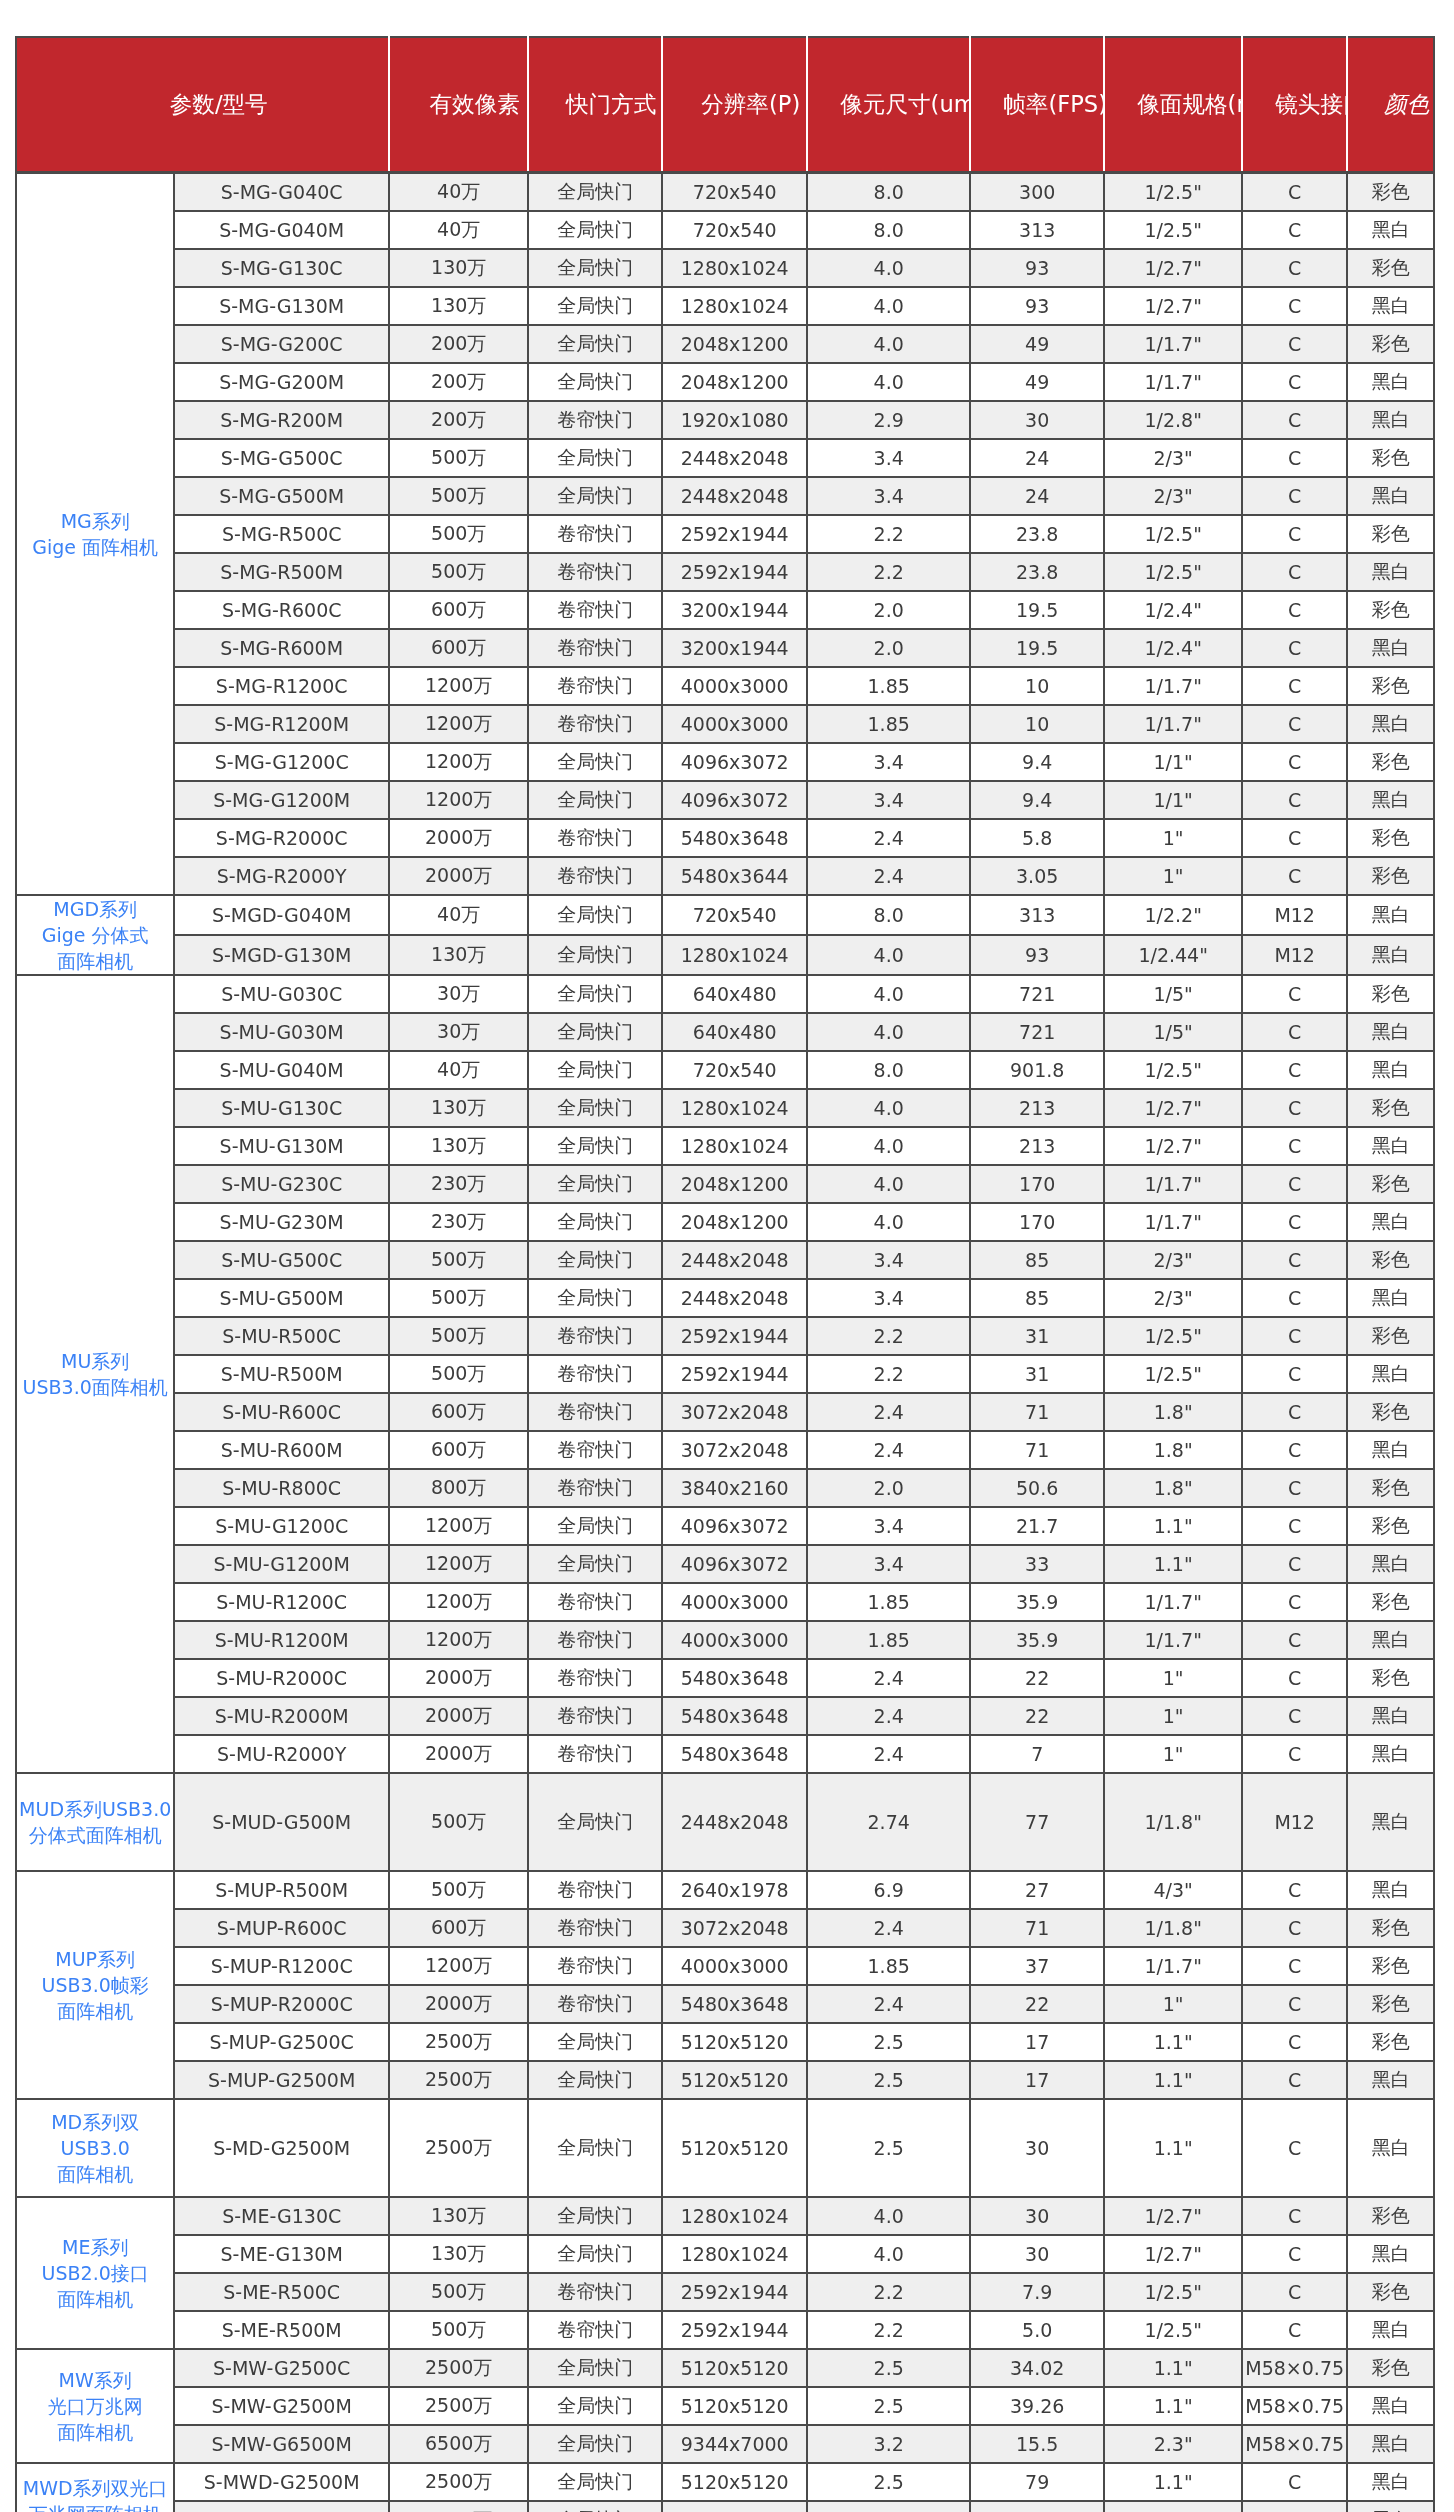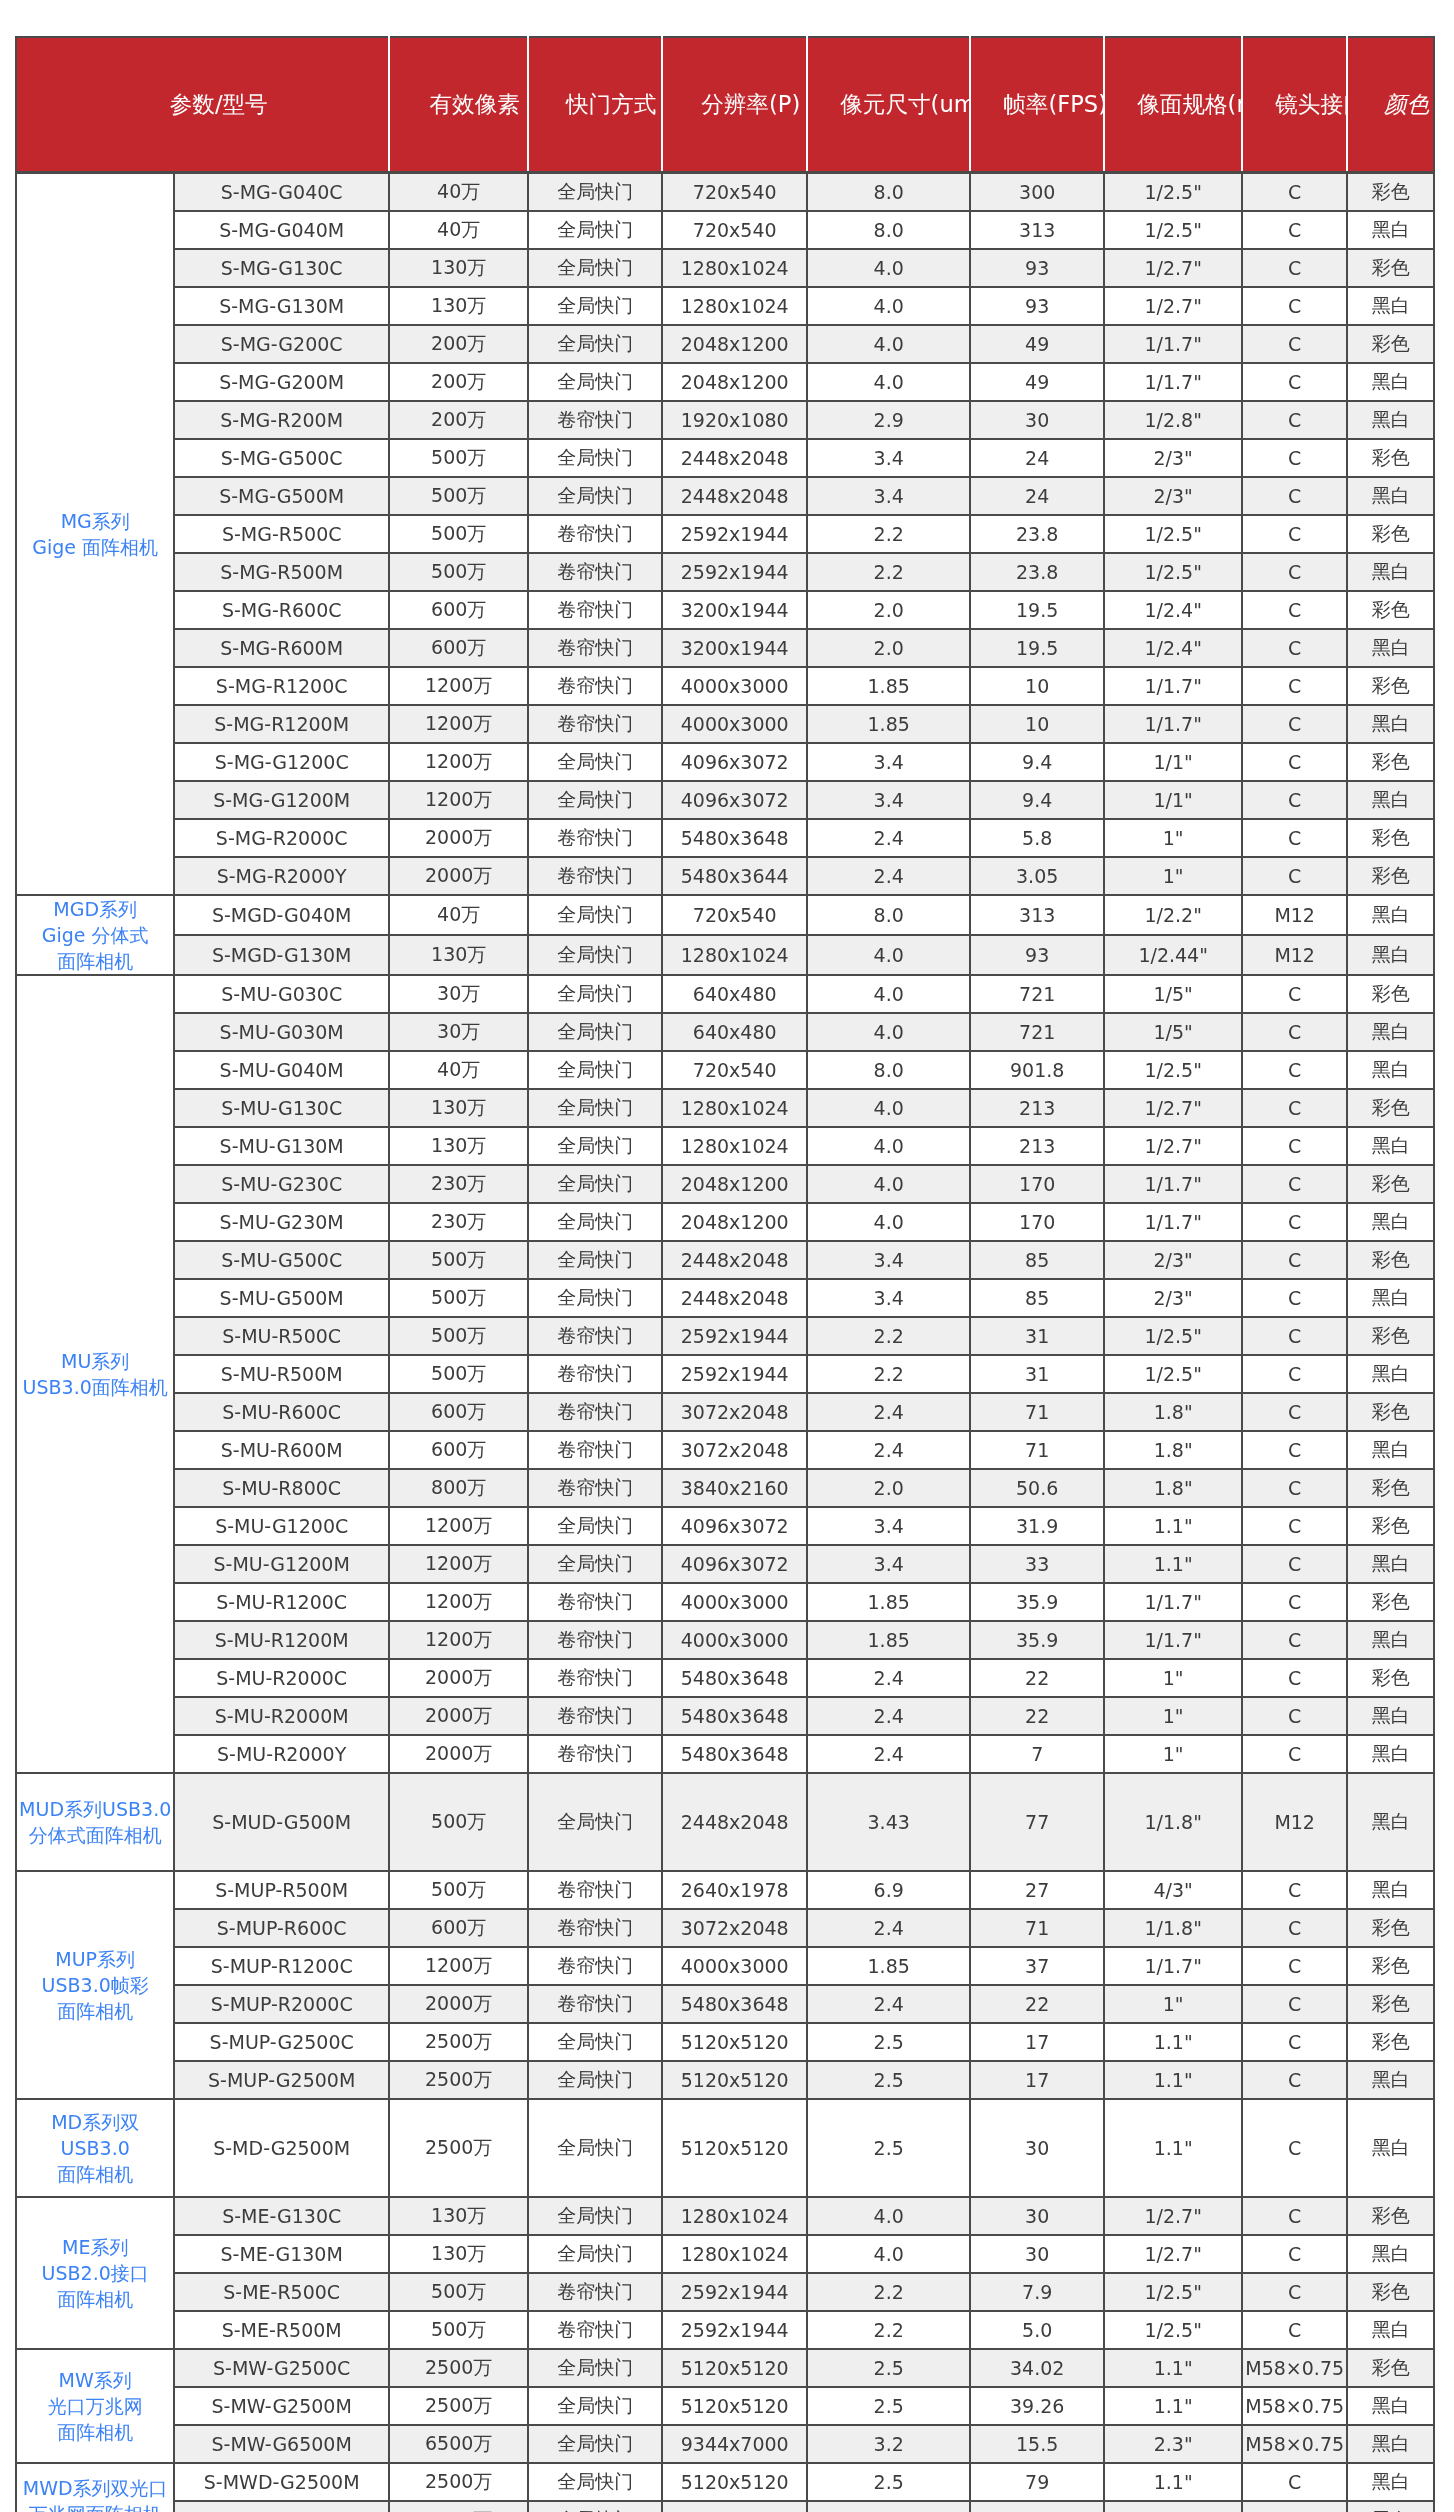--- a/index.html
+++ b/index.html
@@ -454,21 +454,21 @@
         <td class="cell">1.8"</td>
         <td class="cell">C</td>
         <td class="cell">彩色</td>
       </tr>
       <tr>
         <td class="cell">S-MU-G1200C</td>
         <td class="cell">1200万</td>
         <td class="cell">全局快门</td>
         <td class="cell">4096x3072</td>
         <td class="cell">3.4</td>
-        <td class="cell">31.9</td>
+        <td class="cell">21.7</td>
         <td class="cell">1.1"</td>
         <td class="cell">C</td>
         <td class="cell">彩色</td>
       </tr>
       <tr class="alt">
         <td class="cell">S-MU-G1200M</td>
         <td class="cell">1200万</td>
         <td class="cell">全局快门</td>
         <td class="cell">4096x3072</td>
         <td class="cell">3.4</td>
@@ -534,21 +534,21 @@
       </tr>
       <tr class="alt tall">
         <td class="series" rowspan="1">
           <span class="series-label">MUD系列USB3.0
 分体式面阵相机</span>
         </td>
         <td class="cell">S-MUD-G500M</td>
         <td class="cell">500万</td>
         <td class="cell">全局快门</td>
         <td class="cell">2448x2048</td>
-        <td class="cell">3.43</td>
+        <td class="cell">2.74</td>
         <td class="cell">77</td>
         <td class="cell">1/1.8"</td>
         <td class="cell">M12</td>
         <td class="cell">黑白</td>
       </tr>
       <tr>
         <td class="series" rowspan="6">
           <span class="series-label">MUP系列
 USB3.0帧彩
 面阵相机</span>

